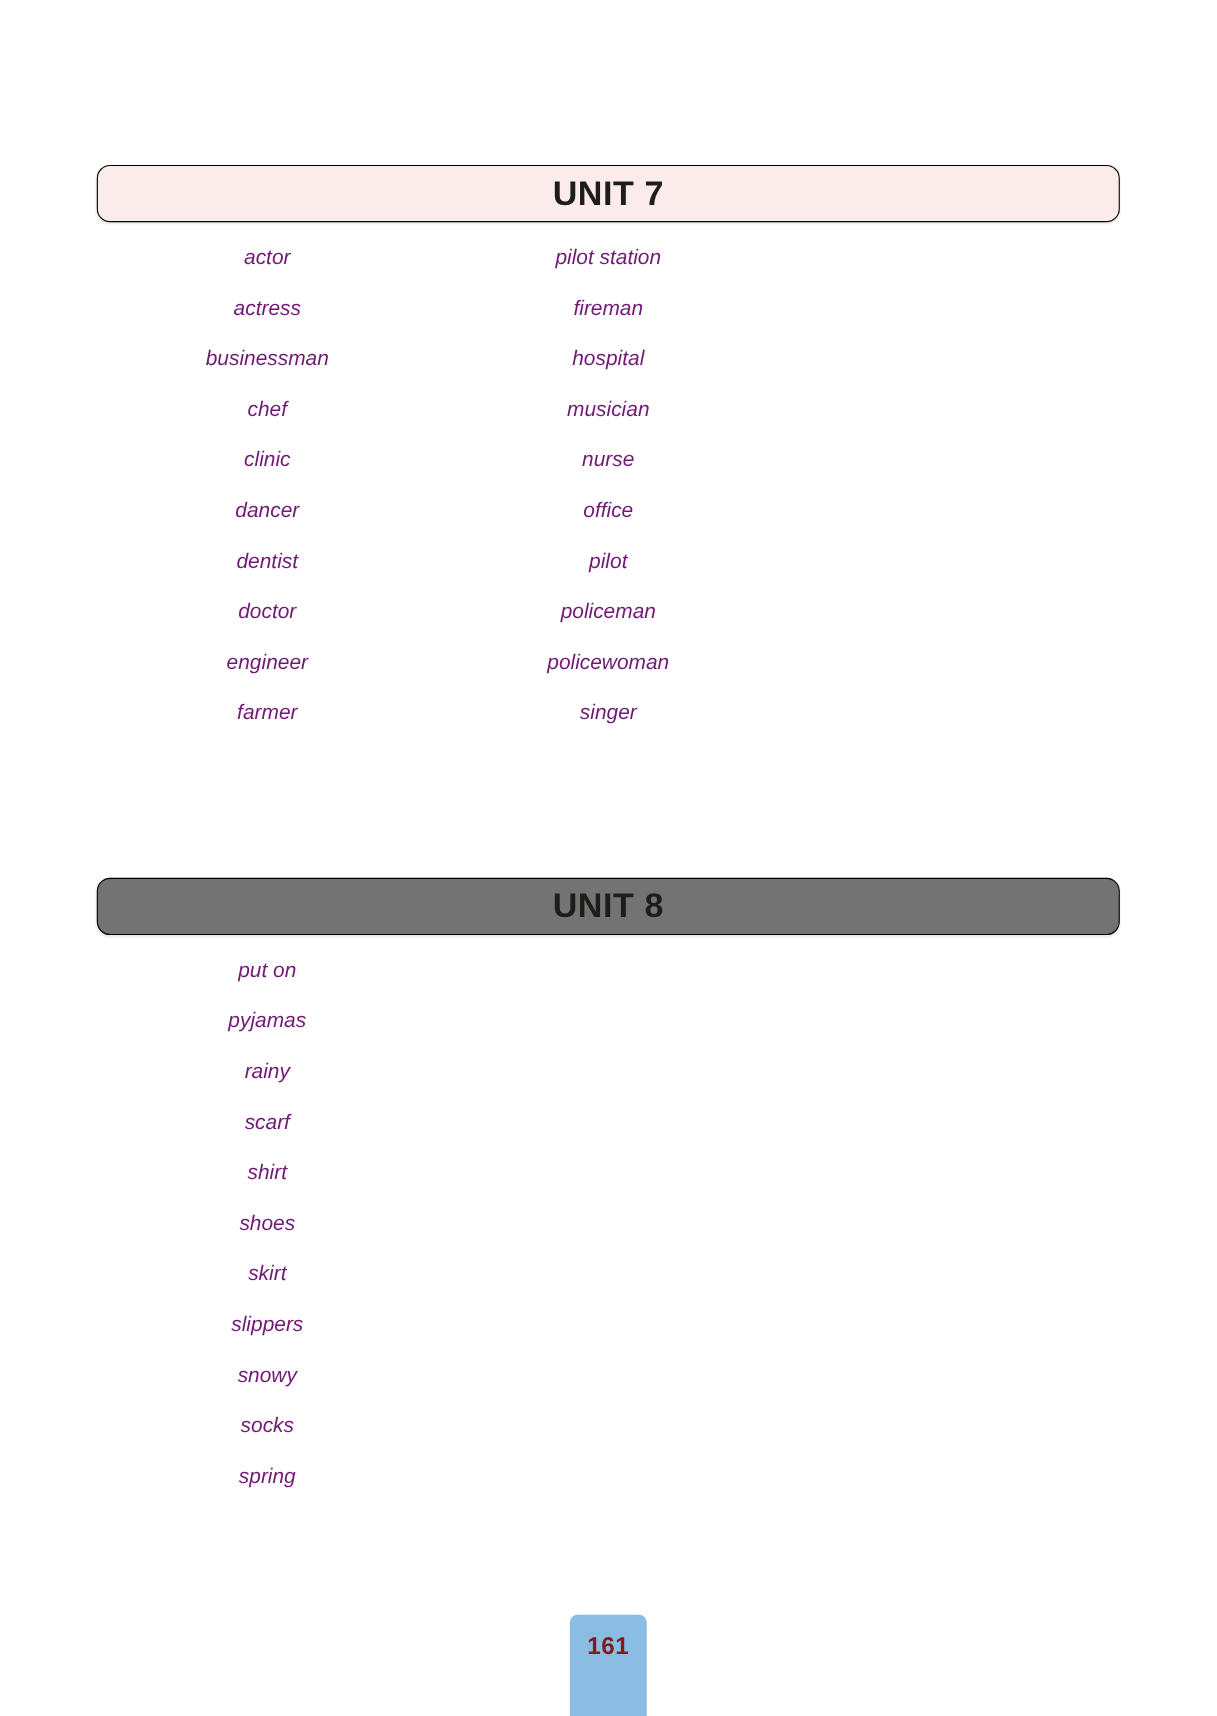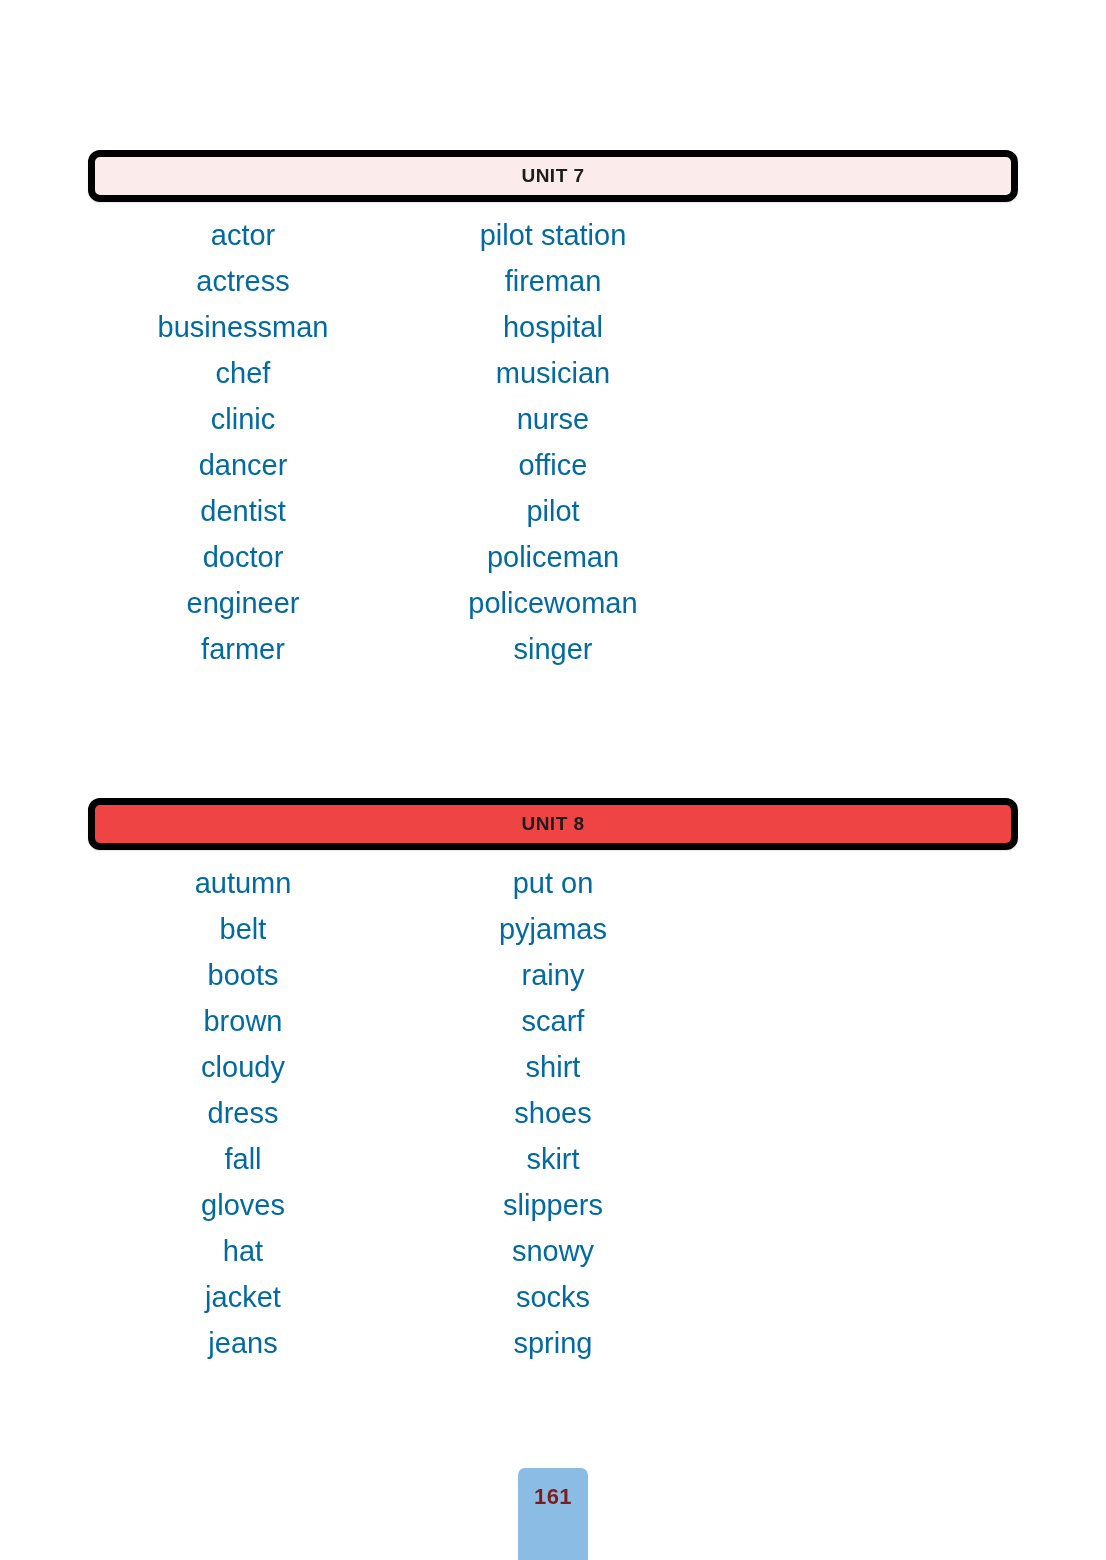--- a/index.html
+++ b/index.html
@@ -23,51 +23,52 @@
   }
   .unit-block {
     position: absolute;
     left: 88px;
     width: 930px;
   }
   .unit-header {
     box-sizing: border-box;
     height: 52px;
     border-radius: 12px;
-    border: 7px solid #000000;
+    border: 1px solid #000000;
     display: flex;
     align-items: center;
     justify-content: center;
-    font-size: 19px;
+    font-size: 31px;
     font-weight: bold;
     letter-spacing: 0.5px;
     color: #1d1d1b;
     box-shadow: 0 1px 2px rgba(0,0,0,0.10);
   }
   .unit-header.red {
     background: #fbeceb;
   }
   .unit-header.green {
-    background: #ef4444;
+    background: #737373;
   }
   .word-columns {
     display: flex;
     width: 100%;
     margin-top: 10px;
   }
   .word-col {
     width: 33.3333%;
     display: flex;
     flex-direction: column;
     align-items: center;
   }
   .word {
-    font-size: 29px;
+    font-style: italic;
+    font-size: 19px;
     line-height: 46px;
-    color: #0369a1;
+    color: #701a75;
     white-space: nowrap;
   }
   .page-number-tab {
     position: absolute;
     left: 518px;
     top: 1468px;
     width: 70px;
     height: 100px;
     background: #8bbde4;
     border-radius: 7px 7px 0 0;
@@ -116,33 +117,20 @@
         <div class="word">policewoman</div>
         <div class="word">singer</div>
       </div>
     </div>
   </div>
 
   <div class="unit-block" style="top:798px;">
     <div class="unit-header green">UNIT 8</div>
     <div class="word-columns">
       <div class="word-col">
-        <div class="word">autumn</div>
-        <div class="word">belt</div>
-        <div class="word">boots</div>
-        <div class="word">brown</div>
-        <div class="word">cloudy</div>
-        <div class="word">dress</div>
-        <div class="word">fall</div>
-        <div class="word">gloves</div>
-        <div class="word">hat</div>
-        <div class="word">jacket</div>
-        <div class="word">jeans</div>
-      </div>
-      <div class="word-col">
         <div class="word">put on</div>
         <div class="word">pyjamas</div>
         <div class="word">rainy</div>
         <div class="word">scarf</div>
         <div class="word">shirt</div>
         <div class="word">shoes</div>
         <div class="word">skirt</div>
         <div class="word">slippers</div>
         <div class="word">snowy</div>
         <div class="word">socks</div>

